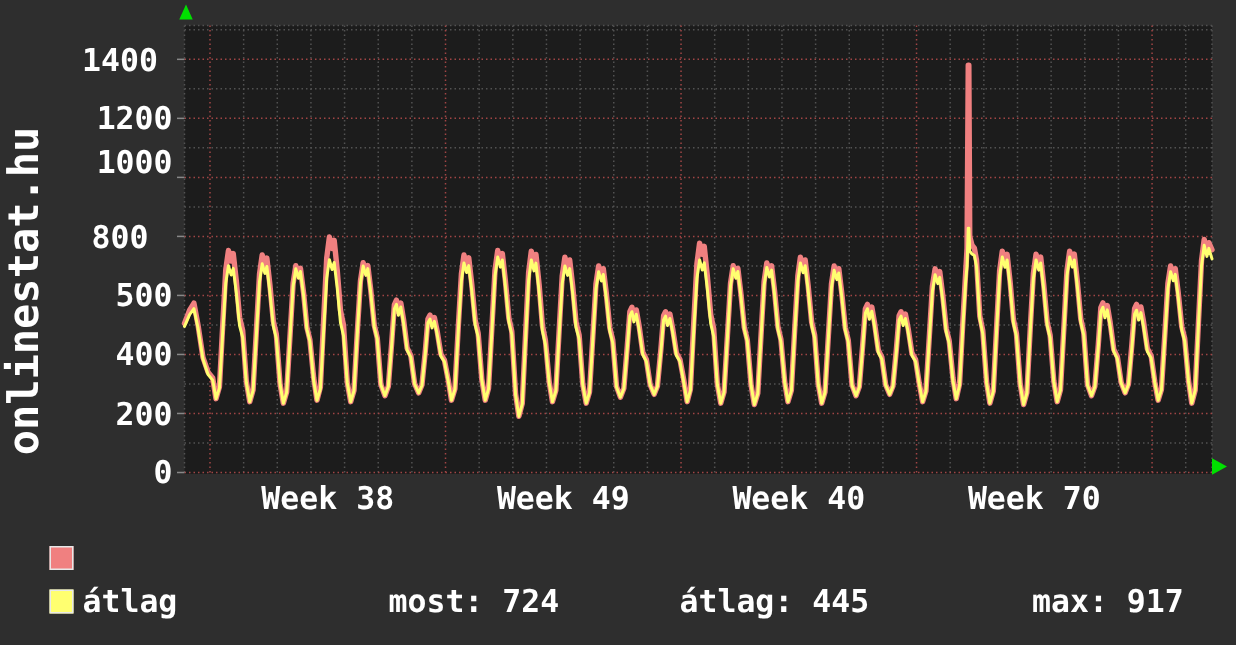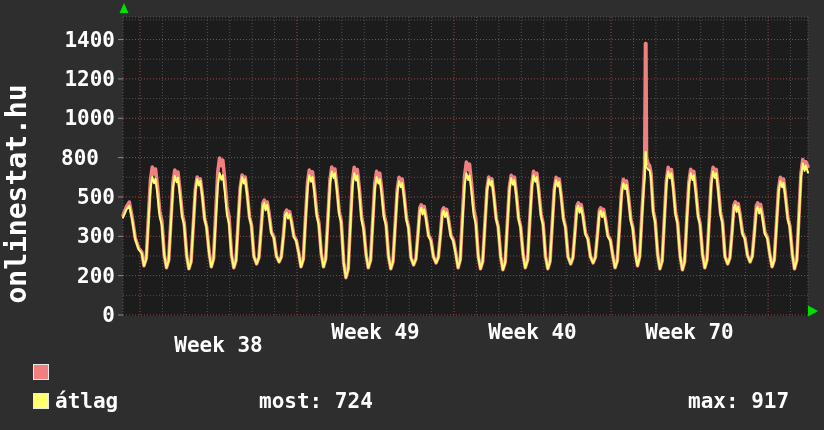--- a/index.html
+++ b/index.html
@@ -88,34 +88,35 @@
     <polyline id="line-atlag" fill="none" stroke-width="2" stroke-linejoin="round" stroke-linecap="round" stroke="#ffff70" points="123.0,217.6 126.4,209.7 129.3,205.8 132.0,218.6 135.3,239.3 138.7,249.7 141.8,253.4 144.0,265.8 146.3,258.7 148.5,221.4 150.5,188.6 152.3,177.1 154.1,183.3 155.5,178.9 157.5,194.8 159.7,217.0 161.8,225.0 164.2,254.9 166.5,267.8 168.7,260.4 171.0,221.8 173.0,187.8 174.8,175.9 176.6,182.3 177.9,177.7 179.9,194.3 182.2,217.2 184.2,225.5 186.7,256.2 188.9,268.8 191.1,261.6 193.4,224.0 195.4,190.9 197.2,179.2 199.0,185.5 200.3,181.0 202.4,197.1 204.6,219.5 206.6,227.6 209.1,253.7 211.3,266.8 213.6,259.3 215.8,220.0 217.8,185.3 219.6,173.1 221.4,179.7 222.8,175.0 224.8,191.9 227.0,215.3 229.0,223.7 231.5,255.1 233.8,267.8 236.0,260.5 238.2,222.5 240.3,189.0 242.1,177.3 243.9,183.6 245.2,179.1 247.2,195.4 249.5,218.0 251.5,226.1 253.9,256.5 256.6,263.8 258.9,257.7 261.1,230.3 262.9,205.9 264.3,202.9 265.6,210.2 267.2,204.7 269.0,215.1 271.4,233.3 273.9,238.2 276.4,256.0 279.1,261.9 281.3,257.0 283.6,234.8 285.3,215.1 286.7,212.7 288.0,218.6 289.6,214.2 291.4,222.5 293.9,237.3 296.3,241.2 298.8,254.0 301.0,266.8 303.3,259.5 305.5,221.1 307.6,187.2 309.3,175.3 311.1,181.7 312.5,177.1 314.5,193.6 316.8,216.5 318.8,224.7 321.2,253.4 323.5,266.8 325.7,259.2 328.0,219.1 330.0,183.8 331.8,171.4 333.6,178.1 334.9,173.3 336.9,190.5 339.2,214.3 341.2,222.9 343.7,263.0 345.9,277.6 348.2,269.3 350.4,225.5 352.4,186.9 354.2,173.3 356.0,180.6 357.3,175.4 359.4,194.2 361.6,220.3 363.6,229.6 366.1,255.1 368.3,267.8 370.6,260.5 372.8,222.5 374.8,189.0 376.6,177.3 378.4,183.6 379.8,179.1 381.8,195.4 384.0,218.0 386.1,226.1 388.5,256.5 390.8,268.8 393.0,261.8 395.3,225.0 397.3,192.6 399.1,181.2 400.9,187.3 402.2,183.0 404.2,198.7 406.5,220.6 408.5,228.5 411.0,258.0 413.6,264.8 415.9,259.1 418.1,233.4 419.9,210.6 421.3,207.8 422.6,214.6 424.2,209.5 426.0,219.2 428.5,236.3 430.9,240.9 433.4,256.6 436.1,262.9 438.3,257.6 440.6,234.2 442.4,213.3 443.7,210.7 445.0,217.0 446.6,212.3 448.4,221.2 450.9,236.8 453.3,241.0 455.8,254.6 458.1,267.8 460.3,260.2 462.5,220.6 464.6,185.6 466.4,173.3 468.2,180.0 469.5,175.2 471.5,192.2 473.8,215.8 475.8,224.3 478.2,256.2 480.5,268.8 482.7,261.6 485.0,224.0 487.0,190.9 488.8,179.2 490.6,185.5 491.9,181.0 493.9,197.1 496.2,219.5 498.2,227.6 500.7,256.9 502.9,269.7 505.2,262.4 507.4,224.0 509.4,190.2 511.2,178.3 513.0,184.7 514.4,180.1 516.4,196.6 518.6,219.4 520.6,227.7 523.1,254.8 525.3,267.8 527.6,260.4 529.8,221.5 531.9,187.3 533.6,175.3 535.4,181.8 536.8,177.2 538.8,193.8 541.1,216.9 543.1,225.2 545.5,256.4 547.8,268.8 550.0,261.7 552.3,224.5 554.3,191.7 556.1,180.2 557.9,186.4 559.2,182.0 561.2,197.9 563.5,220.1 565.5,228.0 568.0,256.9 570.7,263.8 572.9,258.0 575.1,231.9 576.9,208.7 578.3,205.8 579.6,212.8 581.2,207.5 583.0,217.4 585.5,234.8 587.9,239.5 590.4,256.6 593.1,262.9 595.3,257.6 597.6,234.2 599.4,213.3 600.7,210.7 602.1,217.0 603.6,212.3 605.4,221.2 607.9,236.8 610.4,241.0 612.8,255.9 615.1,267.8 617.3,261.0 619.6,225.5 621.6,194.2 623.4,183.2 625.2,189.1 626.5,184.9 628.5,200.1 630.8,221.2 632.8,228.9 635.3,254.0 637.5,265.8 639.7,257.0 642.0,216.6 643.8,187.1 644.7,177.3 645.5,152.1 645.9,152.1 646.5,167.4 648.0,169.4 649.6,170.4 651.0,177.3 653.2,212.7 655.2,222.5 657.7,255.1 659.9,268.8 662.2,261.0 664.4,220.1 666.4,184.0 668.2,171.4 670.0,178.2 671.4,173.3 673.4,190.9 675.6,215.2 677.6,224.0 680.1,256.3 682.4,269.7 684.6,262.0 686.8,221.5 688.9,185.9 690.7,173.3 692.5,180.1 693.8,175.3 695.8,192.6 698.1,216.7 700.1,225.4 702.5,254.3 704.8,267.8 707.0,260.1 709.3,219.6 711.3,183.9 713.1,171.4 714.9,178.1 716.2,173.3 718.2,190.7 720.5,214.8 722.5,223.4 725.0,256.8 727.7,263.8 729.9,257.9 732.2,231.4 733.9,207.8 735.3,204.8 736.6,211.9 738.2,206.6 740.0,216.6 742.5,234.3 744.9,239.1 747.4,255.3 750.1,261.9 752.3,256.4 754.6,231.6 756.4,209.5 757.7,206.8 759.1,213.4 760.6,208.4 762.4,217.8 764.9,234.3 767.4,238.7 769.8,254.8 772.1,266.8 774.3,259.9 776.6,224.0 778.6,192.3 780.4,181.2 782.2,187.2 783.5,182.9 785.5,198.3 787.8,219.7 789.8,227.4 792.3,254.0 794.5,268.8 796.8,260.3 799.0,216.1 801.0,177.2 802.8,163.5 804.6,170.9 805.9,165.6 808.0,172.6"></polyline>
     <polygon points="124,3 119.5,13 128.5,13" fill="#00e000"></polygon>
     <polygon points="808,305.5 808,316.5 818,311" fill="#00e000"></polygon>
   </svg>
 
   <div class="vtitle">onlinestat.hu</div>
 
   <div id="ylabels">
       <div class="txt ylab" style="top: 304px;">0</div>
       <div class="txt ylab" style="top: 264.65px;">200</div>
-      <div class="txt ylab" style="top: 225.3px;">300</div>
+      <div class="txt ylab" style="top: 225.3px;">400</div>
       <div class="txt ylab" style="top: 185.95px;">500</div>
       <div class="txt ylab" style="top: 146.6px; text-align: center;">800</div>
-      <div class="txt ylab" style="top: 107px;">1000</div>
+      <div class="txt ylab" style="top: 97px;">1000</div>
       <div class="txt ylab" style="top: 67.9px;">1200</div>
-      <div class="txt ylab" style="top: 28.55px;">1400</div>
+      <div class="txt ylab" style="top: 28.55px; text-align: center;">1400</div>
     </div>
   <div id="xlabels">
-      <div class="txt xlab" style="left: 138.507px; margin-top: 13px;">Week 38</div>
+      <div class="txt xlab" style="left: 138.507px;">Week 38</div>
       <div class="txt xlab" style="left: 295.517px;">Week 49</div>
       <div class="txt xlab" style="left: 452.527px;">Week 40</div>
       <div class="txt xlab" style="left: 609.537px;">Week 70</div>
     </div>
 
   <div class="swatch" style="top: 364px; background: rgb(240, 128, 128);" id="sw0"></div>
 
   <div class="swatch" style="top: 393px; background: rgb(255, 255, 112);" id="sw1"></div>
   <div class="txt" style="left:55px;top:390px;">átlag</div>
 
   <div class="txt" style="left:227px;top:390px;margin-left:32px;">most: 724</div>
+  <div class="txt" style="left:453px;top:390px;">átlag: 445</div>
   <div class="txt" style="left:688px;top:390px;">max: 917</div>
 </div>
 
 </body></html>

